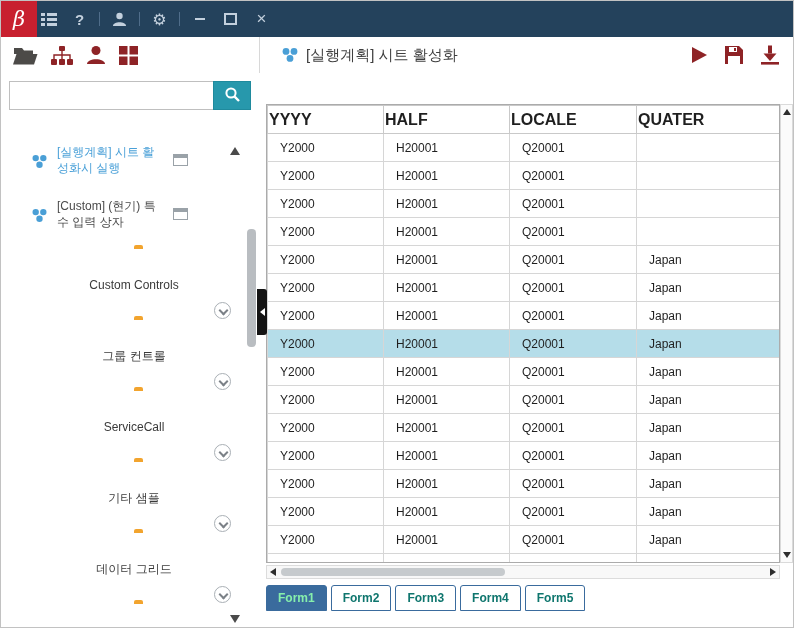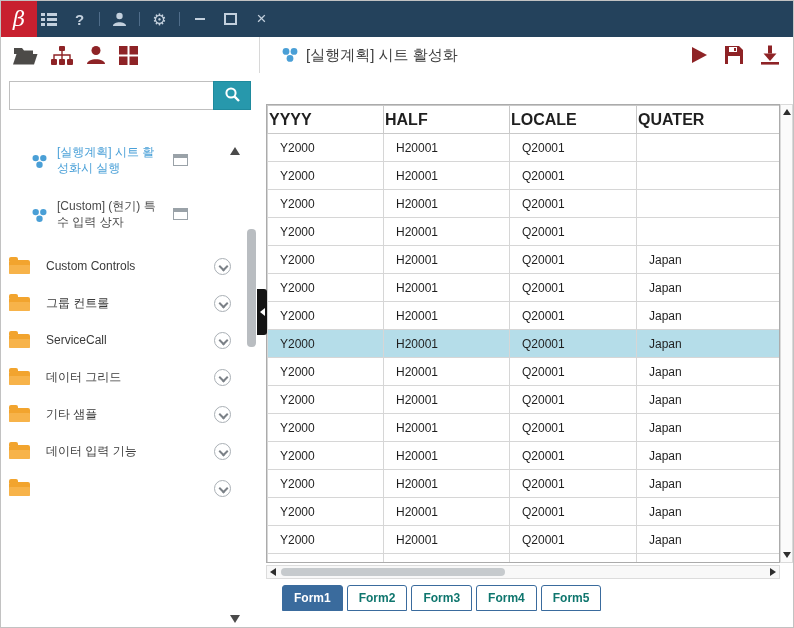--- a/index.html
+++ b/index.html
@@ -38,21 +38,21 @@
               cursor:pointer;padding:0;}
   .tree{padding-top:30px;}
   .tree-item{cursor:pointer;}
   .tree-item.doc{display:flex;align-items:flex-start;padding:4px 20px 12px 30px;gap:8px;margin-bottom:6px;}
   .cluster-ic{flex:0 0 18px;padding-top:10px;}
   .doc .lbl{width:108px;font-size:12px;line-height:16px;color:#4a4a4a;word-break:break-all;text-align:left;}
   .doc.selected .lbl{color:#4aa0d8;}
   .mini-window{flex:0 0 15px;height:12px;box-sizing:border-box;border:1px solid #9aa2a8;background:#fff;position:relative;
                align-self:center;}
   .mini-window::before{content:"";position:absolute;left:0;top:0;right:0;height:3px;background:#9aa2a8;}
-  .tree-item.folder{display:flex;align-items:center;min-height:37px;padding-left:8px;gap:16px;}
+  .tree-item.folder{display:flex;align-items:center;min-height:37px;padding-left:8px;gap:9px;flex-direction:column;}
   .folder-ic{flex:0 0 21px;height:14px;background:#f2a42e;border-radius:2px;position:relative;}
   .folder-ic::before{content:"";position:absolute;top:-3px;left:0;width:9px;height:4px;background:#f2a42e;border-radius:2px 2px 0 0;}
   .folder-ic::after{content:"";position:absolute;left:0;right:0;bottom:0;height:9px;background:#f7b34a;border-radius:1px;}
   .folder .lbl{max-width:128px;color:#3a3a3a;line-height:15px;word-break:break-all;}
   .chev{margin-left:auto;margin-right:28px;width:17px;height:17px;box-sizing:border-box;border:1px solid #a9afb5;
         border-radius:50%;position:relative;flex:0 0 17px;}
   .chev::after{content:"";position:absolute;left:5px;top:4px;width:5px;height:5px;
                border-right:2px solid #7b8187;border-bottom:2px solid #7b8187;transform:rotate(45deg);}
   .tri{width:0;height:0;display:block;position:absolute;}
   .tri.up{border-left:5px solid transparent;border-right:5px solid transparent;border-bottom:8px solid #4a4a4a;top:74px;right:19px;}
@@ -81,21 +81,21 @@
            border-top:6px solid #2e2e2e;}
   .hscroll{position:absolute;left:7px;top:492px;width:514px;height:14px;box-sizing:border-box;border:1px solid #dcdcdc;
            background:#f8f8f8;}
   .harr{width:0;height:0;position:absolute;top:50%;transform:translateY(-50%);}
   .harr.left{left:3px;border-top:4px solid transparent;border-bottom:4px solid transparent;border-right:6px solid #2e2e2e;}
   .harr.right{right:3px;border-top:4px solid transparent;border-bottom:4px solid transparent;border-left:6px solid #2e2e2e;}
   .h-thumb{position:absolute;left:14px;top:2px;width:224px;height:8px;background:#c6cacd;border-radius:4px;}
   .tabbar{position:absolute;left:7px;top:512px;display:flex;gap:4px;}
   .tab{height:26px;line-height:24px;box-sizing:border-box;padding:0 11px;border:1px solid #3a6b9d;
        border-radius:3px 3px 0 0;color:#0f766e;background:#fff;font-size:12px;font-weight:700;cursor:pointer;}
-  .tab.active{background:#3a6b9d;color:#ffffff;margin-left:16px;}
+  .tab.active{background:#3a6b9d;color:#86efac;}
 </style>
 </head>
 <body>
 
 <div class="window">
 
   <header class="titlebar">
     <div class="logo">
       <span>β</span>
     </div>
@@ -245,26 +245,26 @@
     <span class="lbl">그룹 컨트롤</span>
     <span class="chev"></span>
   </div>
         <div class="tree-item folder">
     <span class="folder-ic"></span>
     <span class="lbl">ServiceCall</span>
     <span class="chev"></span>
   </div>
         <div class="tree-item folder">
     <span class="folder-ic"></span>
+    <span class="lbl">기타 샘플</span>
+    <span class="chev"></span>
+  </div>
+        <div class="tree-item folder">
+    <span class="folder-ic"></span>
     <span class="lbl">데이터 그리드</span>
-    <span class="chev"></span>
-  </div>
-        <div class="tree-item folder">
-    <span class="folder-ic"></span>
-    <span class="lbl">기타 샘플</span>
     <span class="chev"></span>
   </div>
         <div class="tree-item folder">
     <span class="folder-ic"></span>
     <span class="lbl">데이터 입력 기능</span>
     <span class="chev"></span>
   </div>
         <div class="tree-item folder">
     <span class="folder-ic"></span>
     <span class="lbl"></span>

